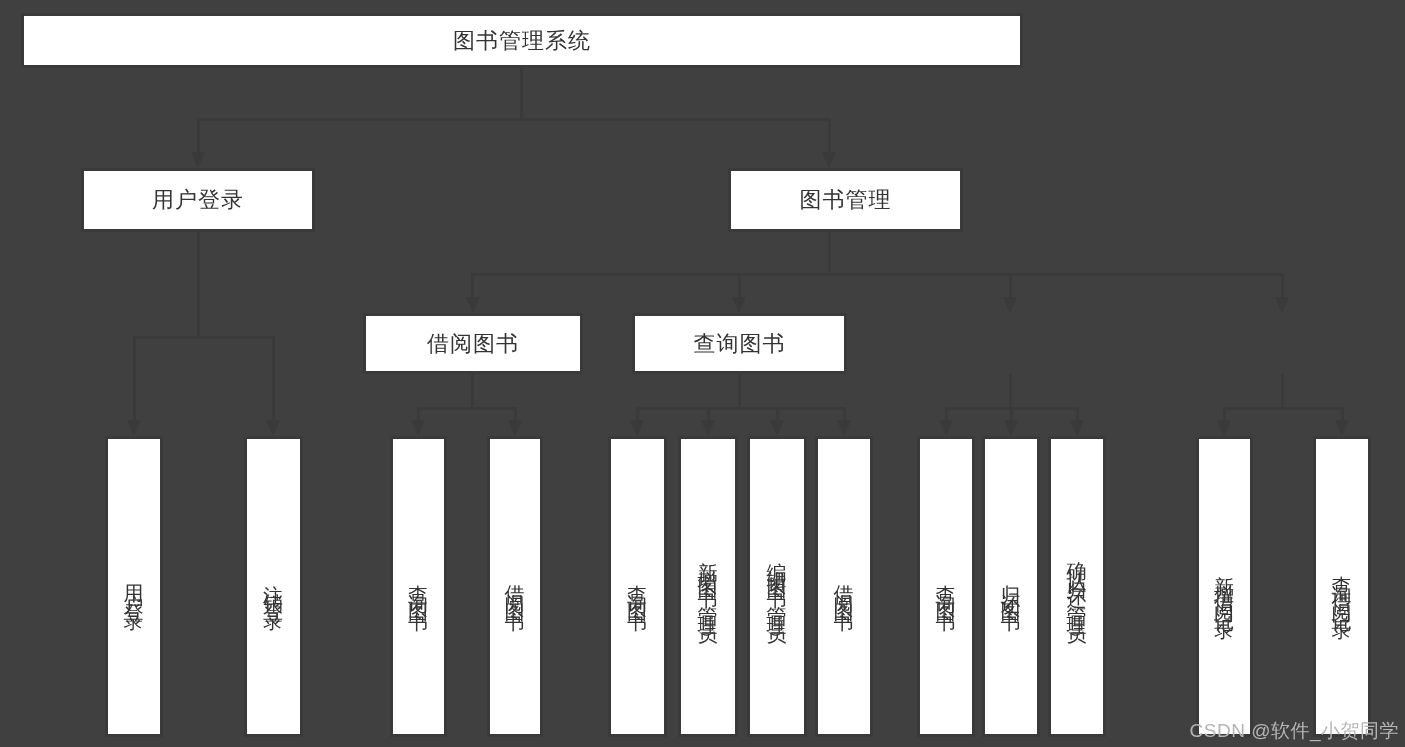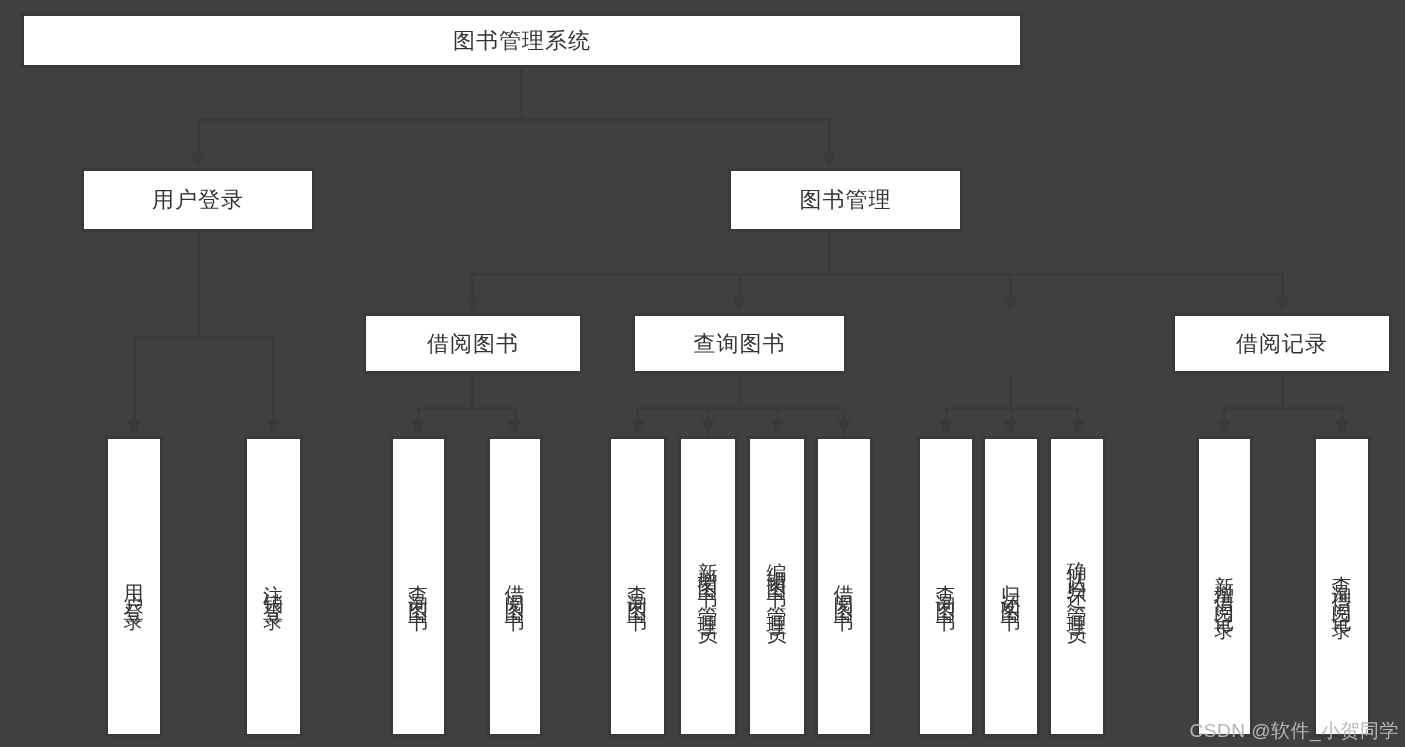--- a/index.html
+++ b/index.html
@@ -78,23 +78,20 @@
   <div class="arrow" style="left:1003px; top:297px;"></div>
   <div class="vline" style="left:1281px; top:273px; height:26px;"></div>
   <div class="arrow" style="left:1275px; top:297px;"></div>
 
   <div class="node hnode" style="left:363px; top:313px; width:220px; height:61px;">
     <span>借阅图书</span>
   </div>
   <div class="node hnode" style="left:632px; top:313px; width:215px; height:61px;">
     <span>查询图书</span>
   </div>
-  <div class="node hnode" style="left:1172px; top:313px; width:220px; height:61px;">
-    <span>借阅记录</span>
-  </div>
 
   <div class="vline" style="left:471px; top:374px; height:36px;"></div>
   <div class="hline" style="left:417px; top:407px; width:99px;"></div>
   <div class="vline" style="left:417px; top:407px; height:16px;"></div>
   <div class="arrow" style="left:411px; top:420px;"></div>
   <div class="vline" style="left:514px; top:407px; height:16px;"></div>
   <div class="arrow" style="left:508px; top:420px;"></div>
 
   <div class="node leaf" style="left:390px; top:436px; width:57px; height:301px;">
     <span class="vtext">查询图书</span>

